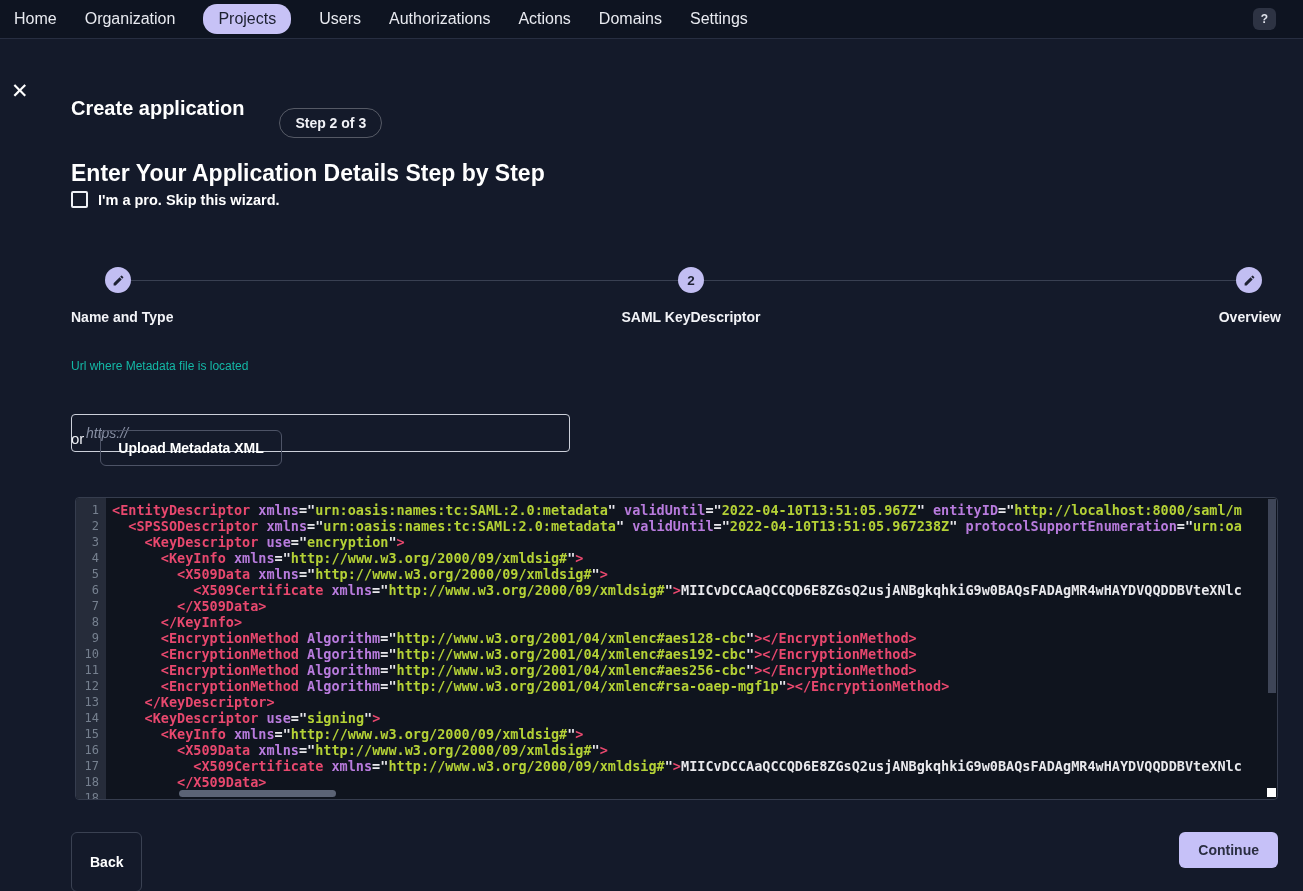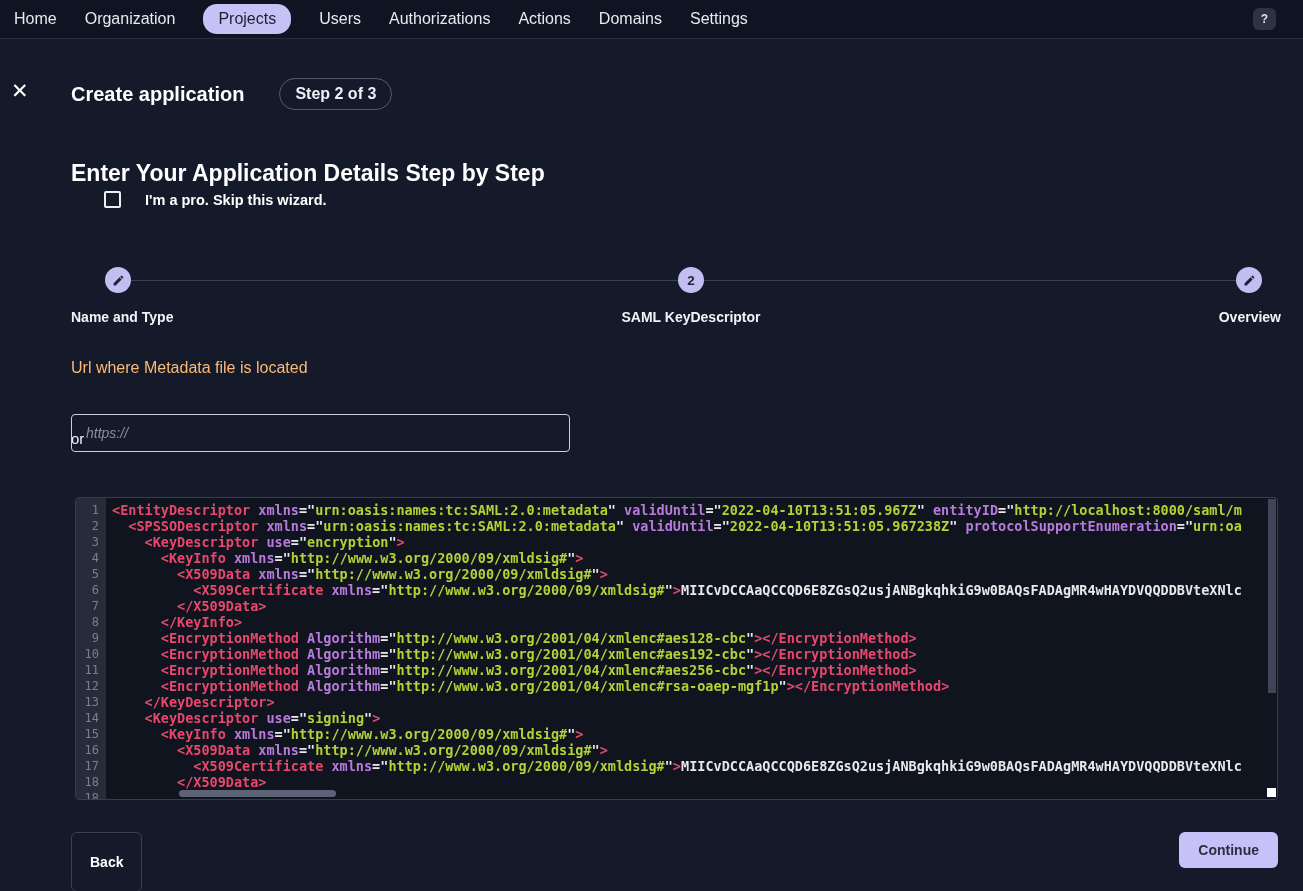--- a/index.html
+++ b/index.html
@@ -13,41 +13,41 @@
   .nav-item.active { background:#c7c2f6; color:#1c2030; padding:6px 15px; border-radius:14px; font-weight:500; }
   .help-btn { position:absolute; right:27px; top:8px; width:23px; height:22px; background:#2d3343;
               border-radius:6px; color:#dfe2ea; font-size:12px; font-weight:bold;
               display:flex; align-items:center; justify-content:center; cursor:pointer; }
 
   
   .close-icon { position:absolute; left:11px; top:80px; font-size:21px; color:#ffffff; cursor:pointer; line-height:1; }
   .wizard-header { position:absolute; left:71px; top:78px; display:flex; align-items:center; gap:35px; }
   .wizard-title { font-size:20px; font-weight:700; color:#fff; }
   .step-badge { border:1px solid rgba(255,255,255,.28); border-radius:999px; padding:6px 15px;
-                font-size:16px; font-weight:600; color:#f0f1f6; }
+                font-size:14px; font-weight:600; color:#f0f1f6;margin-top:30px; }
 
   .page-heading { position:absolute; left:71px; top:145px; font-size:23px; font-weight:700; color:#fff;margin-top:15px; }
 
-  .skip-row { position:absolute; left:71px; top:191px; display:flex; align-items:center; gap:24px; cursor:pointer;margin-left:33px; }
+  .skip-row { position:absolute; left:71px; top:191px; display:flex; align-items:center; gap:10px; cursor:pointer; }
   .checkbox { width:17px; height:17px; border:2px solid #eef0f5; border-radius:2px; background:transparent; }
   .skip-label { font-size:14.5px; font-weight:600; color:#fff; }
 
   
   .stepper { position:absolute; left:71px; top:267px; width:1210px; height:60px; }
   .step-line { position:absolute; left:47px; top:13px; width:1131px; height:1px; background:#394052; }
   .step-circle { position:absolute; top:0; width:26px; height:26px; border-radius:50%;
                  background:#c2bef2; display:flex; align-items:center; justify-content:center;
                  color:#1e2233; font-size:13.5px; font-weight:700; cursor:pointer; }
   .step-circle.c1 { left:34px; } .step-circle.c2 { left:607px; } .step-circle.c3 { left:1165px; }
   .step-circle svg { width:13px; height:13px; }
   .step-label { position:absolute; top:42px; font-size:14px; font-weight:600; color:#f2f3f7; white-space:nowrap; }
   .step-label.l1 { left:0; } .step-label.l2 { left:620px; transform:translateX(-50%); } .step-label.l3 { right:0; }
 
   
-  .url-label { position:absolute; left:71px; top:359px; font-size:16px; color:#fdba74; }
+  .url-label { position:absolute; left:71px; top:359px; font-size:12px; color:#14b8a6; }
   .url-input { position:absolute; left:71px; top:378px; width:499px; height:38px; background:transparent;
                border:1px solid #ccd0da; border-radius:4px; padding:0 14px; font-size:14px; color:#fff;
                font-family:"Liberation Sans", sans-serif; outline:none;margin-top:36px; }
   .url-input::placeholder { color:#868ea2; font-style:italic; }
   .or-row { position:absolute; left:71px; top:430px; display:flex; gap:16px; }
   .or-label { font-size:15px; color:#eef0f5; }
   .upload-btn { background:transparent; border:1px solid #4d5366; border-radius:6px; padding:9px 17px;
                 color:#fff; font-size:14px; font-weight:700; font-family:"Liberation Sans", sans-serif; cursor:pointer; }
 
   
@@ -122,20 +122,21 @@
   </div>
   <div class="step-label l1">Name and Type</div>
   <div class="step-label l2">SAML KeyDescriptor</div>
   <div class="step-label l3">Overview</div>
 </div>
 
 <div class="url-label">Url where Metadata file is located</div>
 <input class="url-input" type="text" value="" placeholder="https://" style="">
 <div class="or-row">
   <span class="or-label">or</span>
+  <button class="upload-btn">Upload Metadata XML</button>
 </div>
 
 <div class="editor">
   <div class="gutter" id="gutter">
       <div class="ln">1</div>
       <div class="ln">2</div>
       <div class="ln">3</div>
       <div class="ln">4</div>
       <div class="ln">5</div>
       <div class="ln">6</div>

